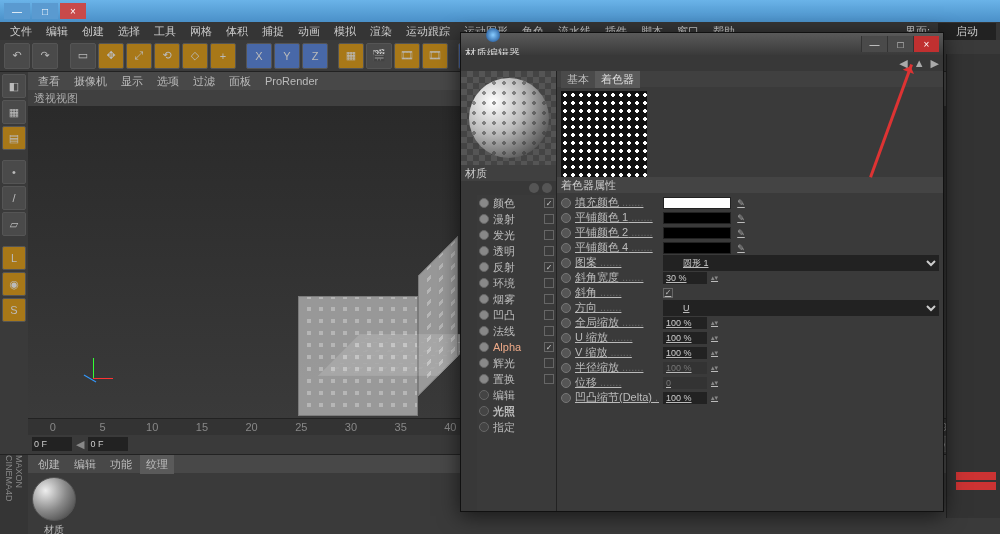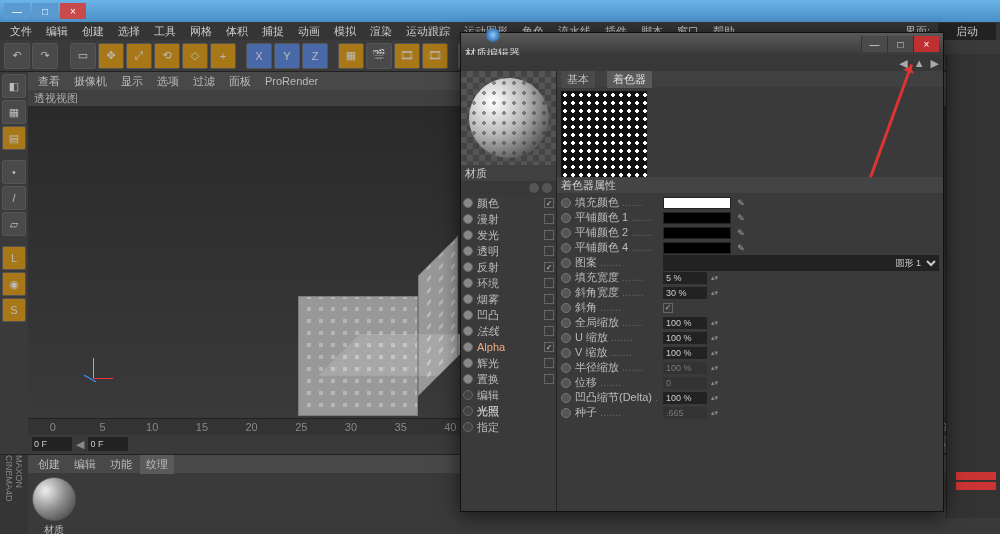--- a/index.html
+++ b/index.html
@@ -66,46 +66,46 @@
 .arrow-note { position: absolute; right: 30px; top: 10px; width: 60px; height: 120px; pointer-events: none; border-right: 3px solid #d33; transform: rotate(20deg); transform-origin: top right; }
 .arrow-note::before { content:''; position:absolute; right:-7px; top:-4px; border:6px solid transparent; border-bottom-color:#d33; }
 .pbody { flex: 1; display: flex; overflow: hidden; }
 .pleftcol { width: 96px; background: #383838; border-right: 1px solid #222; display: flex; flex-direction: column; }
 .pprevwrap { height: 94px; display: flex; align-items: center; justify-content: center; background: repeating-conic-gradient(#555 0 90deg,#444 0 180deg) 0 0/12px 12px; }
 .pball { width: 80px; height: 80px; border-radius: 50%; background: radial-gradient(circle at 30% 30%,#fff,#bbb 40%,#555 80%,#222); position: relative; overflow: hidden; }
 .pball::after { content:''; position:absolute; inset:0; background: radial-gradient(circle,#333 2px,transparent 2px); background-size: 10px 10px; opacity:.5; border-radius:50%; }
 .plabel { height: 16px; display:flex; align-items:center; padding:0 4px; background:#404040; color:#ccc; }
 .pnavicons { height: 14px; display:flex; align-items:center; justify-content:flex-end; gap:3px; padding:0 4px; background:#383838; }
 .pnavicons span { width:10px; height:10px; background:#555; border-radius:50%; }
-.chanlist { flex:1; background:#3a3a3a; }
+.chanlist { flex:1; background:#3a3a3a;margin-left:16px; }
 .chan { display:flex; align-items:center; height:16px; padding:0 2px; gap:4px; color:#bbb; }
 .chan.act { color:#ea8; }
 .cdot { width:10px; height:10px; border-radius:50%; background:#444; border:1px solid #666; }
 .cdot.on { background:#888; }
 .chk { width:10px; height:10px; border:1px solid #666; display:flex; align-items:center; justify-content:center; font-size:8px; color:#ccc; }
 .prightcol { flex:1; background:#3a3a3a; display:flex; flex-direction:column; }
-.ptabs { height:16px; background:#404040; display:flex; align-items:center; gap:12px; padding:0 4px; }
+.ptabs { height:16px; background:#404040; display:flex; align-items:center; gap:0; padding:0 4px; }
 .ptabs span { padding:1px 6px; background:#4a4a4a; }
 .ptabs .act { background:#5a5a5a; color:#ddd; }
 .ptex { height: 90px; display:flex; padding:4px; }
 .pswatch { width:86px; height:86px; background:#111; }
 .pswatch .dots { width:100%; height:100%; background: radial-gradient(circle,#fff 2px,transparent 2px); background-size:8px 8px; }
 .sechead { height:16px; background:#444; display:flex; align-items:center; padding:0 4px; color:#ccc; }
 .props { flex:1; padding:2px 0; }
-.prow { display:flex; align-items:center; height:15px; padding:0 4px; gap:4px; }
+.prow { display:flex; align-items:center; height:15px; padding:0 4px; gap:4px;text-decoration:underline; }
 .prow .lab { width: 84px; color:#bbb; text-align:left; white-space:nowrap; overflow:hidden; }
 .prow .lab::after { content:' .......'; color:#666; }
 .cdotp { width:10px; height:10px; border-radius:50%; background:#555; border:1px solid #777; flex-shrink:0; }
 .cswatch { width: 68px; height: 12px; border:1px solid #222; }
 .cswatch.white { background:#fff; }
 .cswatch.black { background:#000; }
 .pencil { width:12px; height:12px; display:flex; align-items:center; justify-content:center; color:#aaa; font-size:9px; }
 .num { width:44px; height:12px; background:#222; color:#ccc; border:none; padding:0 3px; font-size:9px; }
 .num.dis { background:#333; color:#777; }
-.sel { flex:1; max-width:280px; height:16px; background:#222; color:#ccc; border:none; padding:0 2px; font-size:9px;text-align:right; }
+.sel { flex:1; max-width:280px; height:16px; background:#222; color:#ccc; border:none; padding:0 16px; font-size:9px; }
 .spin { width:8px; color:#888; font-size:7px; line-height:6px; }
 .chksm { width:10px; height:10px; border:1px solid #666; display:flex; align-items:center; justify-content:center; font-size:8px; }
 .rightstrip { position:absolute; right:0; top:54px; width:54px; height:464px; background:#333; border-left:1px solid #222; }
 .rsw { position:absolute; right:4px; bottom:36px; width:40px; height:10px; }
 .rsw .r1 { width:40px; height:8px; background:#c33; margin-bottom:2px; }
 .rsw .r2 { width:40px; height:8px; background:#c33; }
 </style>
 </head>
 <body>
 
@@ -351,21 +351,21 @@
             <span style="flex: 1 1 0%;">烟雾</span>
             <span class="chk"></span>
           </div>
           <div class="chan">
             <span class="cdot on"></span>
             <span style="flex: 1 1 0%;">凹凸</span>
             <span class="chk"></span>
           </div>
           <div class="chan">
             <span class="cdot on"></span>
-            <span style="flex: 1 1 0%; font-style: italic;">法线</span>
+            <span style="flex: 1 1 0%;">法线</span>
             <span class="chk"></span>
           </div>
           <div class="chan act">
             <span class="cdot on"></span>
             <span style="flex: 1 1 0%;">Alpha</span>
             <span class="chk">✓</span>
           </div>
           <div class="chan">
             <span class="cdot on"></span>
             <span style="flex: 1 1 0%;">辉光</span>
@@ -427,37 +427,36 @@
             <span class="cswatch black"></span>
             <span class="pencil">✎</span>
           </div>
           <div class="prow">
             <span class="cdotp"></span>
             <span class="lab">图案</span>
             <select class="sel"><option>圆形 1</option></select>
           </div>
           <div class="prow">
             <span class="cdotp"></span>
-            <span class="lab">填充宽度</span>
-            <input class="num" value="5 %" style="">
-            <span class="spin">▴▾</span>
-          </div>
-          <div class="prow">
-            <span class="cdotp"></span>
             <span class="lab">斜角宽度</span>
             <input class="num" value="30 %" style="">
             <span class="spin">▴▾</span>
           </div>
           <div class="prow">
             <span class="cdotp"></span>
             <span class="lab">斜角</span>
             <span class="chksm">✓</span>
           </div>
           <div class="prow">
             <span class="cdotp"></span>
+            <span class="lab">方向</span>
+            <select class="sel" style="max-width: 280px;"><option>U</option></select>
+          </div>
+          <div class="prow">
+            <span class="cdotp"></span>
             <span class="lab">全局缩放</span>
             <input class="num" value="100 %" style="">
             <span class="spin">▴▾</span>
           </div>
           <div class="prow">
             <span class="cdotp"></span>
             <span class="lab">U 缩放</span>
             <input class="num" value="100 %" style="">
             <span class="spin">▴▾</span>
           </div>
@@ -478,22 +477,16 @@
             <span class="lab">位移</span>
             <input class="num dis" value="0" style="">
             <span class="spin">▴▾</span>
           </div>
           <div class="prow">
             <span class="cdotp"></span>
             <span class="lab">凹凸缩节(Delta)</span>
             <input class="num" value="100 %" style="">
             <span class="spin">▴▾</span>
           </div>
-          <div class="prow">
-            <span class="cdotp"></span>
-            <span class="lab">种子</span>
-            <input class="num dis" value=".665" style="">
-            <span class="spin">▴▾</span>
-          </div>
         </div>
     </div>
   </div>
 </div>
 
 </body></html>

